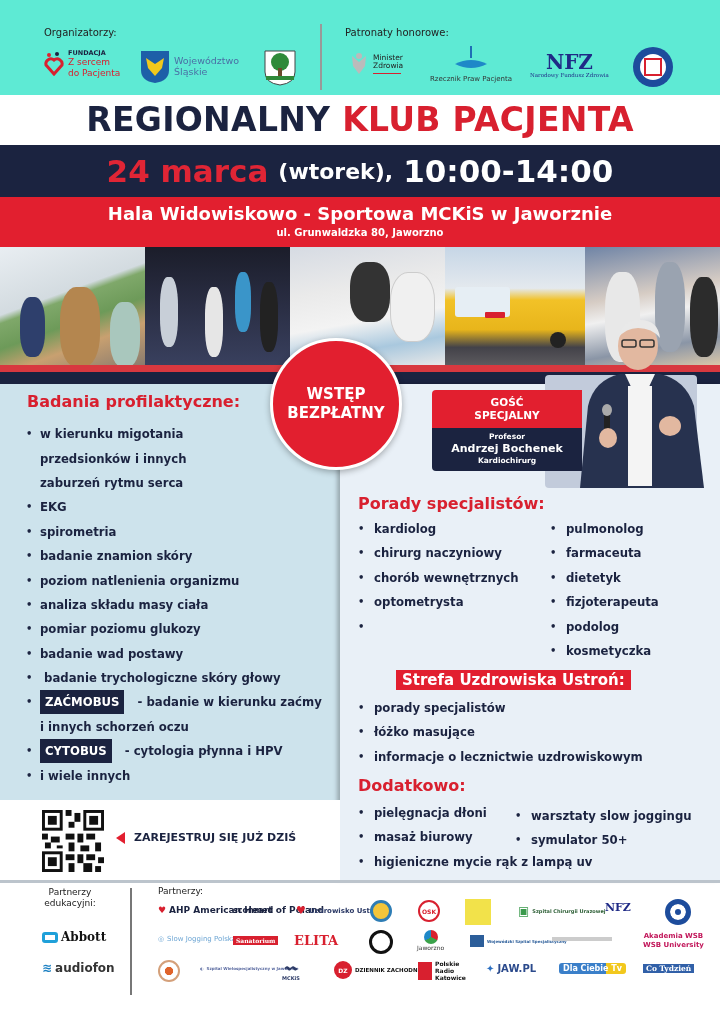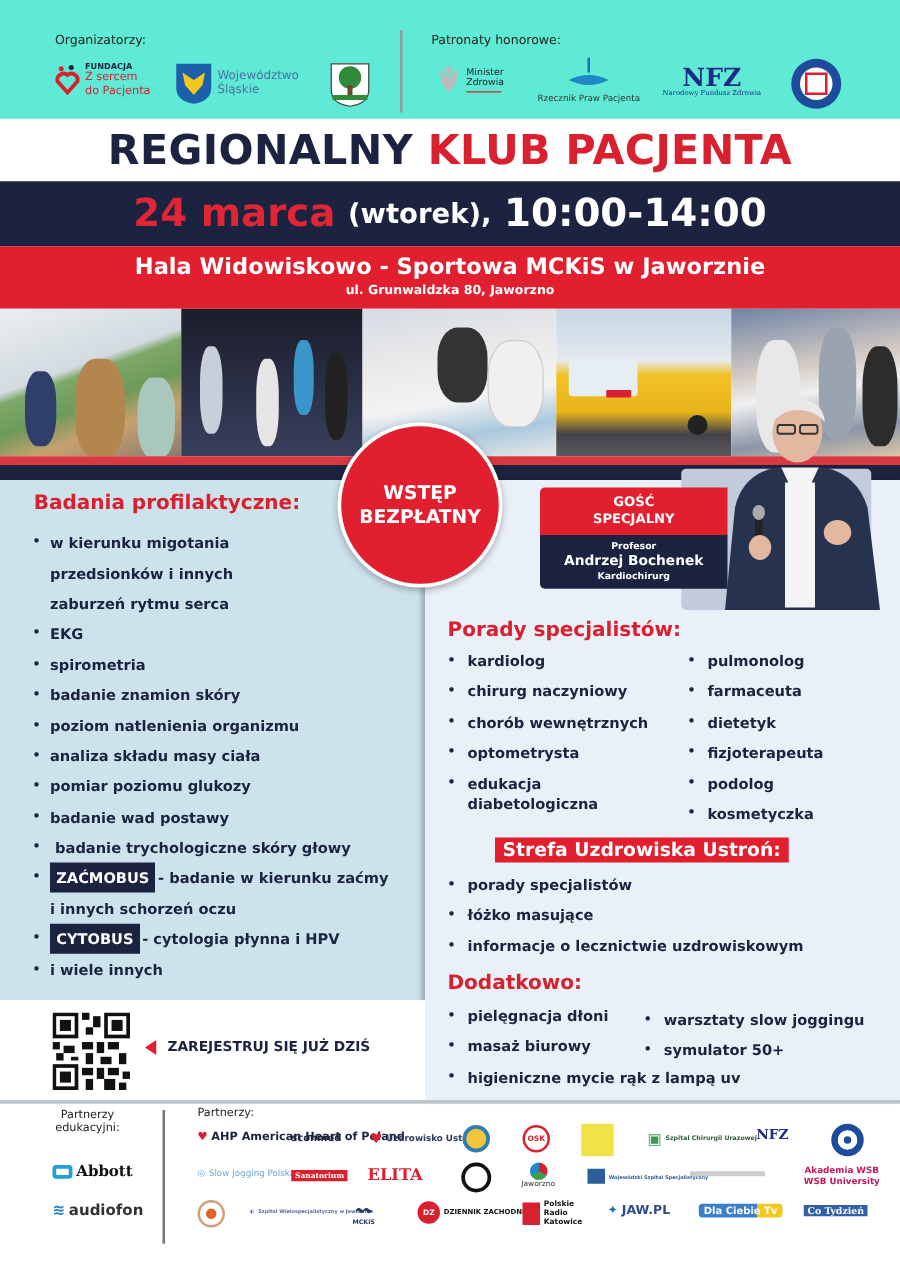--- a/index.html
+++ b/index.html
@@ -37,21 +37,21 @@
   .photo .blob { position: absolute; border-radius: 50%; }
   .red-strip { position: absolute; top: 365px; left: 0; width: 720px; height: 7px; background: #d8383f; }
   .navy-strip { position: absolute; top: 372px; left: 0; width: 720px; height: 12px; background: #1b2340; }
 
   
   .left-panel { position: absolute; top: 384px; left: 0; width: 340px; height: 416px; background: #cde3ec; }
   .left-title { position: absolute; top: 392px; left: 27px; font-size: 16px; font-weight: bold; color: #d8202f; }
   .list-left { position: absolute; top: 422px; left: 26px; list-style: none; }
   .list-left li { font-size: 11.7px; font-weight: bold; height: 24.4px; line-height: 20px; display: flex; align-items: center; white-space: nowrap; }
   .bullet { width: 14px; flex: 0 0 14px; font-size: 10px; }
-  .tag { background: #1b2340; color: #fff; padding: 2px 5px; margin-right: 2px; }
+  .tag { background: #1b2340; color: #fff; padding: 2px 5px; margin-right: 13px; }
 
   
   .right-panel { position: absolute; top: 384px; left: 340px; width: 380px; height: 496px; background: #e9f0f7; box-shadow: -3px 0 4px rgba(0,0,0,0.25); }
   .sec-title { position: absolute; font-size: 16px; font-weight: bold; color: #d8202f; }
   .sec-title.boxed { background: #e21f2f; color: #fff; padding: 1px 6px; font-size: 15px; }
   .list-r { position: absolute; list-style: none; }
   .list-r li { font-size: 11.7px; font-weight: bold; line-height: 16px; display: flex; white-space: nowrap; }
   .list-r .bullet { width: 16px; flex: 0 0 16px; }
 
   
@@ -321,22 +321,20 @@
   <li style="height:24.4px;">
       <span class="bullet">•</span>
       <span>chorób wewnętrznych</span>
     </li>
   <li style="height:24.4px;">
       <span class="bullet">•</span>
       <span>optometrysta</span>
     </li>
   <li>
       <span class="bullet">•</span>
-      <span style="white-space:pre-line">edukacja
-diabetologiczna</span>
     </li>
 </ul>
 <ul class="list-r" style="top:521px;left:550px;">
   <li style="height:24.4px;">
       <span class="bullet">•</span>
       <span>pulmonolog</span>
     </li>
   <li style="height:24.4px;">
       <span class="bullet">•</span>
       <span>farmaceuta</span>

